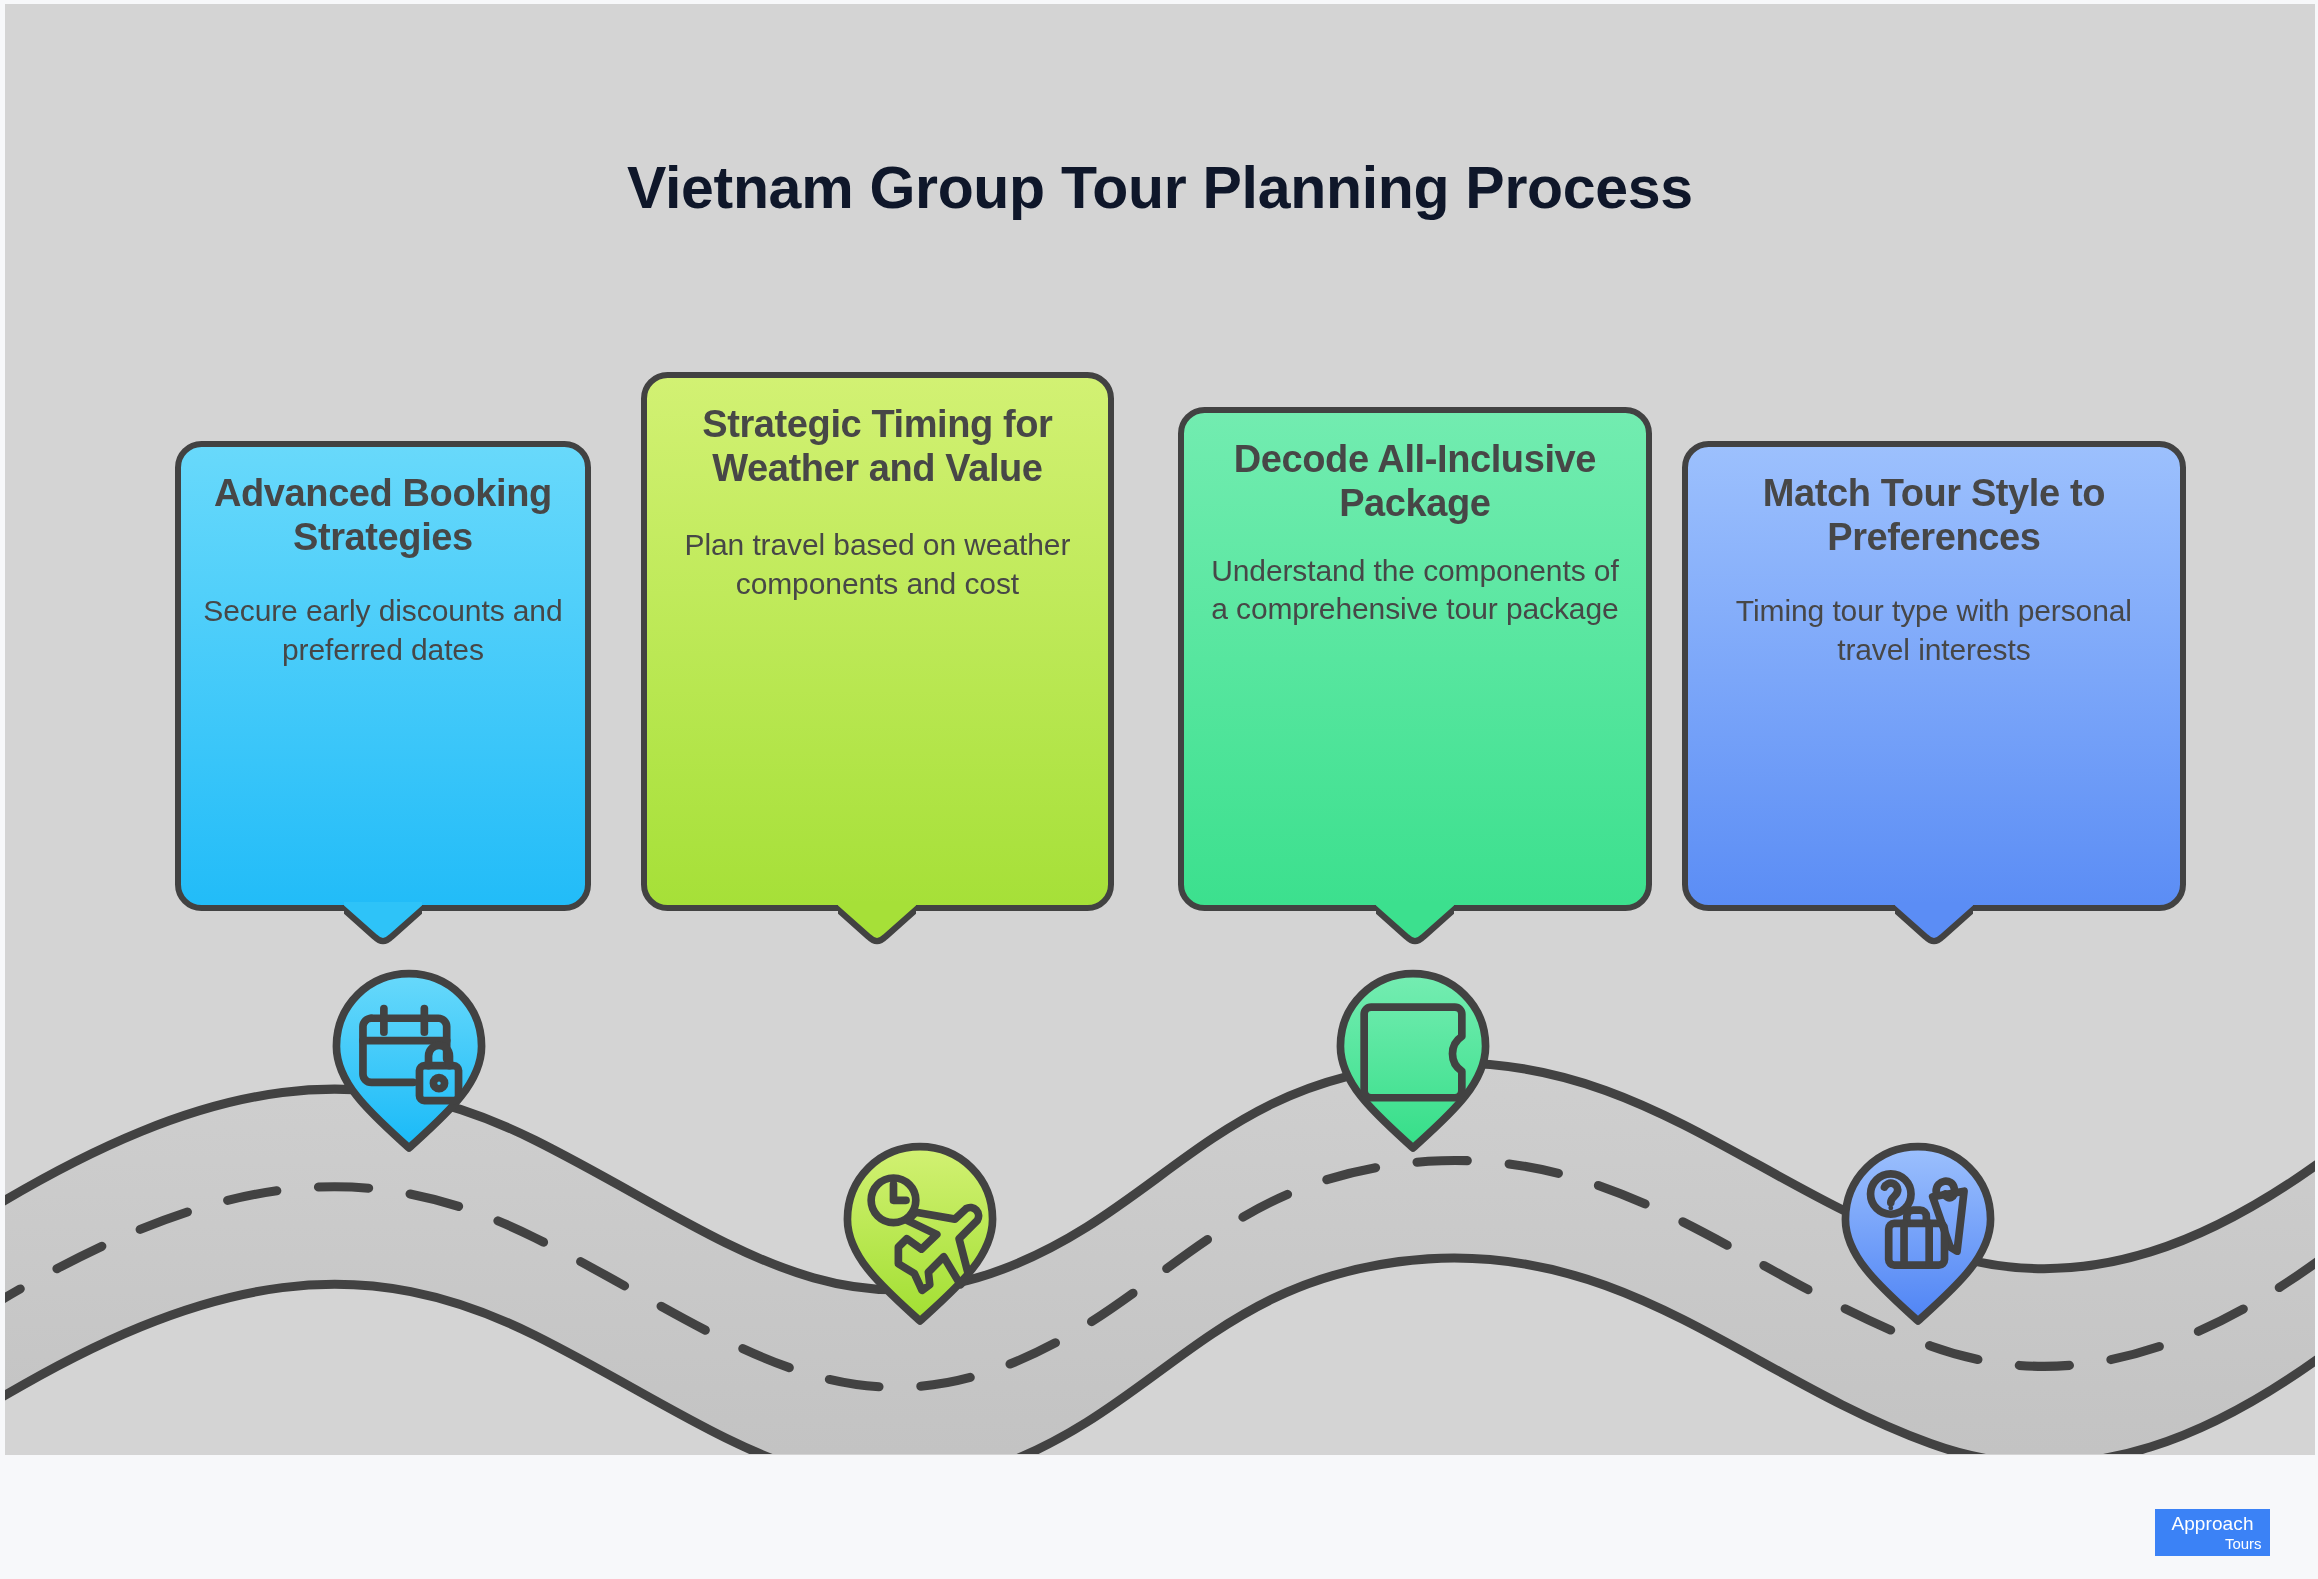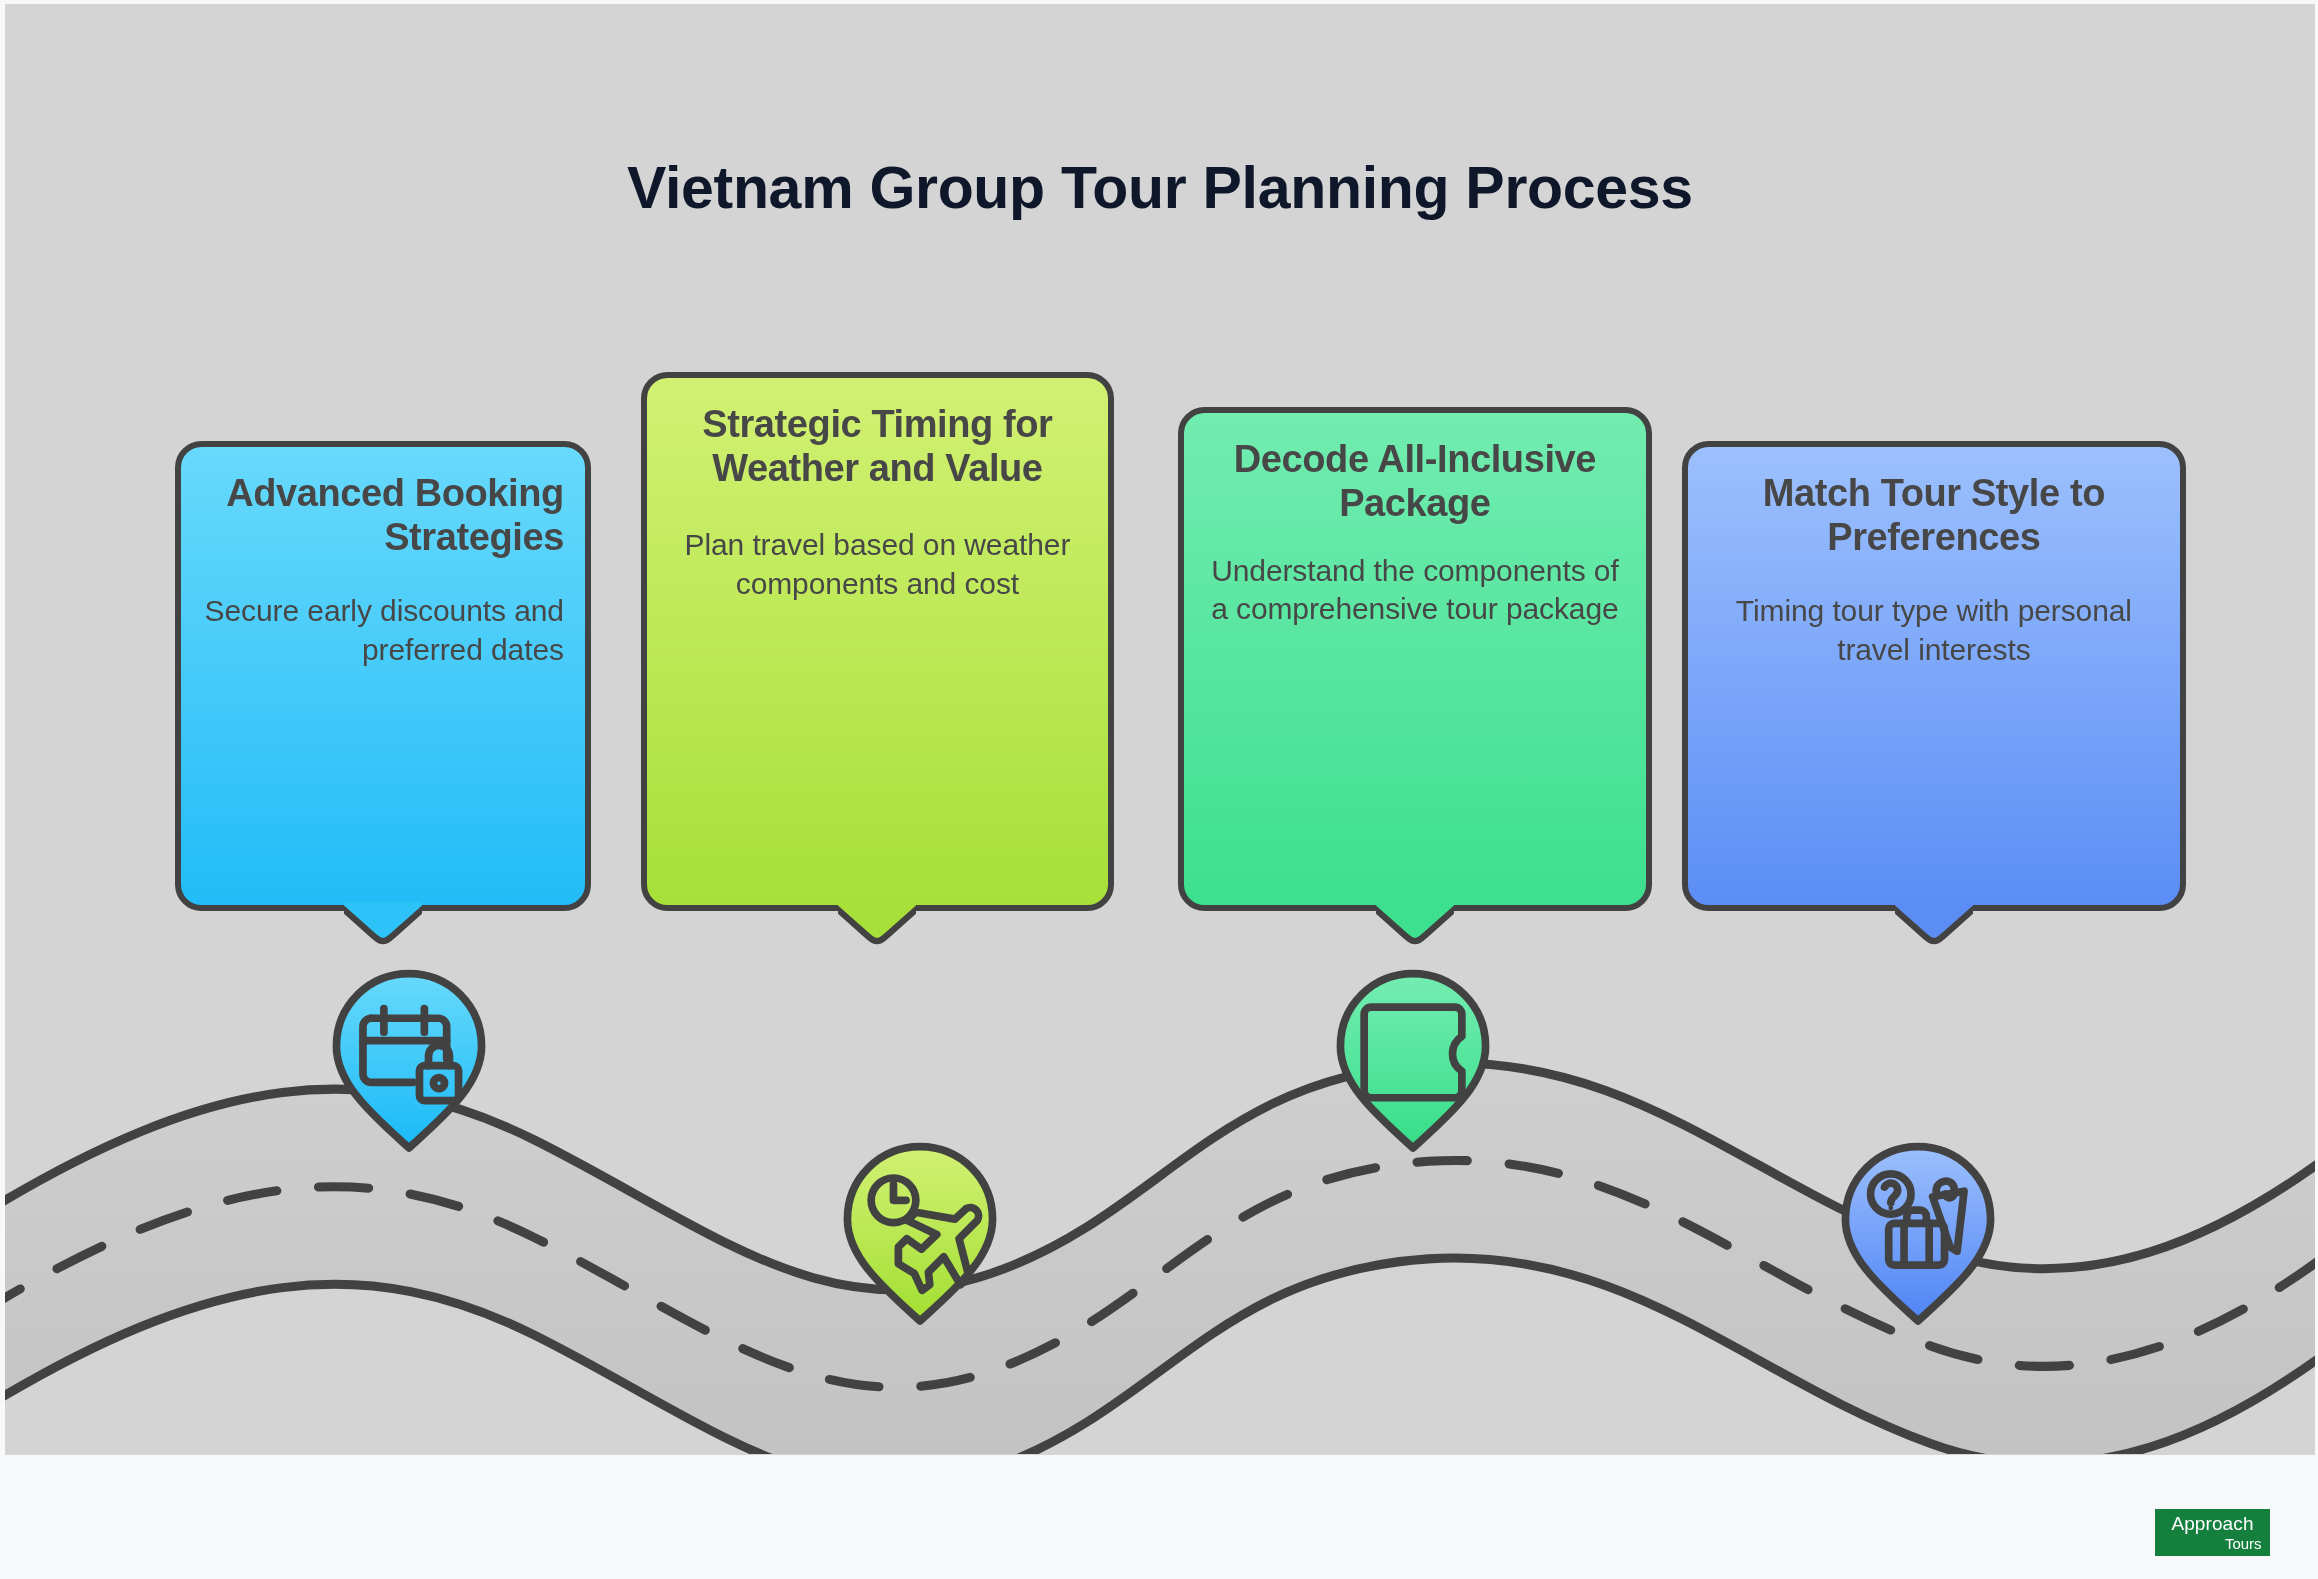--- a/index.html
+++ b/index.html
@@ -50,42 +50,42 @@
     font-size:30px; font-weight:normal; line-height:1.28;
     color:#474747; letter-spacing:-0.1px;
   }
   .tail {
     position:absolute; left:50%; top:100%;
     width:78px; height:46px;
     margin-left:-39px; margin-top:-2.8px;
   }
 
   
-  #card1 { left:170px;  top:437px; width:416px;  height:470px; background:linear-gradient(180deg,#68d9fb 0%, #22bcf8 100%);text-align:right; }
+  #card1 { left:170px;  top:437px; width:416px;  height:470px; background:linear-gradient(180deg,#68d9fb 0%, #22bcf8 100%); }
   #card1 .card-title { margin-bottom:33px; }
   #card2 { left:636px;  top:368px; width:473px;  height:539px; background:linear-gradient(180deg,#d2f173 0%, #a6e038 100%); }
   #card2 .card-title { margin-bottom:36px; }
   #card3 { left:1173px; top:403px; width:474px;  height:504px; background:linear-gradient(180deg,#72ecb0 0%, #3ce08e 100%); }
   #card3 .card-title { margin-bottom:26.5px;text-align:center; }
   #card4 { left:1677px; top:437px; width:504px;  height:470px; background:linear-gradient(180deg,#9cc0fd 0%, #5b8df5 100%); }
   #card4 .card-title { margin-bottom:33px; }
 
   
   .pin { position:absolute; width:162px; height:187px; }
 
   #pin1 { left:323px;  top:964px; }
   #pin2 { left:834px; top:1137px; }
   #pin3 { left:1327px; top:964px; }
   #pin4 { left:1832px; top:1137px; }
 
   
   #logo {
     position:absolute; left:2155px; top:1509px;
     width:115px; height:47px;
-    background:#15803d;
+    background:#3b82f6;
     display:flex; flex-direction:column;
     align-items:center; justify-content:center;
     line-height:1;
   }
   #logo .logo-main {
     color:#ffffff; font-size:19px; font-weight:500; letter-spacing:0.1px;
   }
   #logo .logo-sub {
     color:#ffffff; font-size:15px; font-weight:normal;
     align-self:flex-end; margin-right:8.4px; margin-top:2.1px;

